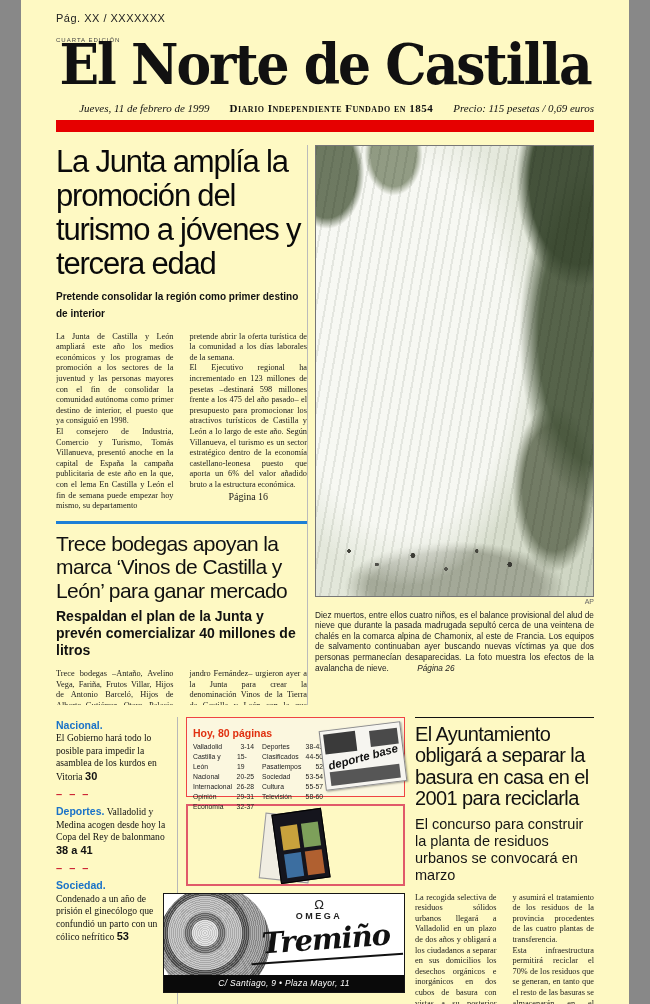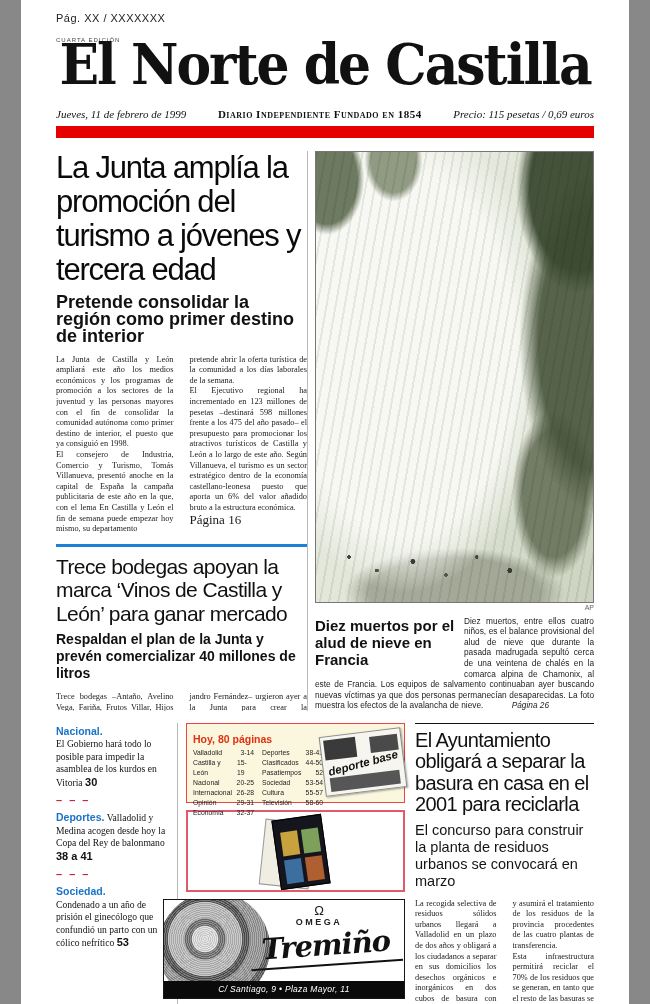--- a/index.html
+++ b/index.html
@@ -1,45 +1,45 @@
 <!DOCTYPE html>
 <html><head>
 <meta charset="utf-8">
 <style>
   * { margin:0; padding:0; box-sizing:border-box; }
   html,body { background:#888; }
   .page {
-    width:608px; height:1004px; background:#ffffff; margin:0 auto;
+    width:608px; height:1004px; background:#fef9c3; margin:0 auto;
     padding:0 35px; overflow:hidden; position:relative;
     font-family:"Liberation Sans", sans-serif; color:#111;
   }
   
   .pagnum { padding-top:12px; font-size:11px; color:#222; letter-spacing:.5px; }
   .edition { margin-top:13px; font-size:6px; letter-spacing:1px; color:#444; }
   .masthead {
     text-align:center; font-family:"DejaVu Serif", serif; font-weight:bold;
     font-size:52px; letter-spacing:-2px; margin-top:-8px; line-height:1.05;
     transform:scaleY(1.08); transform-origin:top;
   }
-  .dateline { display:flex; justify-content:space-between; align-items:baseline;
-    margin-top:18px; font-family:"Liberation Serif", serif; font-size:11px; }
+  .dateline { display:flex; justify-content:flex-end; align-items:baseline;
+    margin-top:12px; font-family:"Liberation Serif", serif; font-size:11px;gap:20px; }
   .dateline .dl-left, .dateline .dl-right { font-style:italic; }
   .dateline .dl-center { font-variant:small-caps; font-weight:bold; letter-spacing:.5px; }
   .red-bar { height:12px; background:#e60000; margin-top:6px; }
 
   
   .main { display:flex; margin-top:13px; height:560px; overflow:hidden; }
   .left-col { width:252px; border-right:1px solid #bbb; overflow:hidden; }
   .lead-headline { font-size:31px; line-height:34px; font-weight:400; letter-spacing:-1.2px; color:#0a0a0a; }
-  .lead-subhead { font-size:18px; line-height:17px; font-weight:bold; margin-top:7px; }
+  .lead-subhead { font-size:10px; line-height:17px; font-weight:bold; margin-top:7px; }
   .body2col { display:flex; gap:16px; margin-top:10px;
     font-family:"Liberation Serif", serif; font-size:8.3px; line-height:10.6px;
     text-align:justify; color:#1a1a1a; }
   .body2col .bcol { flex:1; white-space:pre-line; }
-  .pgref { text-align:left; font-family:"Liberation Serif", serif; font-size:13px; margin-top:1px; }
+  .pgref { text-align:center; font-family:"Liberation Serif", serif; font-size:10px; margin-top:1px; }
   .blue-rule { height:3px; background:#1d7fd6; margin:9px 0 8px; }
   .wine-headline { font-size:21px; line-height:23.5px; font-weight:400; letter-spacing:-.6px; }
   .wine-subhead { font-size:14px; line-height:17px; font-weight:bold; margin-top:6px; }
 
   .right-col { flex:1; padding-left:7px; }
   .photo {
     height:452px; border:1px solid #777; position:relative; overflow:hidden;
     background:
       radial-gradient(ellipse 90px 150px at 95% 8%,  rgba(60,74,50,.95) 0 55%, rgba(60,74,50,0) 70%),
       radial-gradient(ellipse 120px 260px at 102% 42%, rgba(72,86,60,.9) 0 50%, rgba(72,86,60,0) 66%),
@@ -183,21 +183,20 @@
           <div class="bcol">jandro Fernández– urgieron ayer a la Junta para crear la denominación Vinos de la Tierra de Castilla y León con la que prevén ampliar la comercialización a casi 40 millones de litros.</div>
 
         </div>
       </div>
     </div>
 
     <div class="right-col">
       <div class="photo"></div>
       <div class="photo-credit">AP</div>
       <div class="caption-block">
-        <h3 class="caption-headline">Diez muertos por el alud de nieve en Francia</h3>
         <div class="caption-text">
           <span>Diez muertos, entre ellos cuatro niños, es el balance provisional del alud de nieve que durante la pasada madrugada sepultó cerca de una veintena de chalés en la comarca alpina de Chamonix, al este de Francia. Los equipos de salvamento continuaban ayer buscando nuevas víctimas ya que dos personas permanecían desaparecidas. La foto muestra los efectos de la avalancha de nieve.</span>
           <span class="cap-pgref">Página 26</span>
         </div>
       </div>
     </div>
   </div>
 
   <div class="bottom">
 

